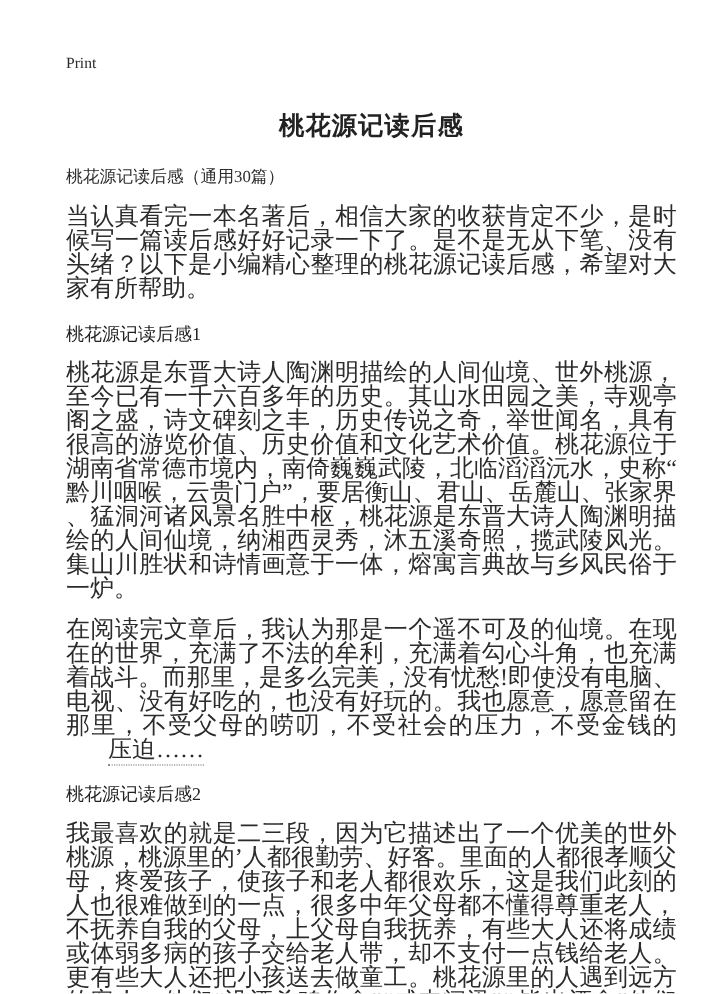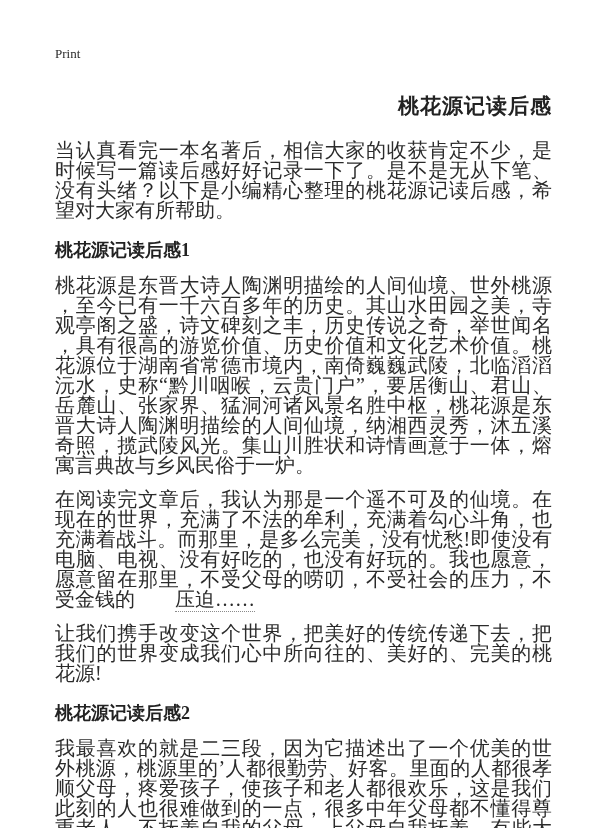--- a/index.html
+++ b/index.html
@@ -8,81 +8,81 @@
     background: #ffffff;
   }
   .page {
     position: relative;
     width: 600px;
     height: 828px;
     box-sizing: border-box;
     background: #ffffff;
     color: #2b2b2b;
     font-family: "Liberation Serif", "DejaVu Serif", serif;
-    padding: 44px 48px 0 55px;
+    padding: 44px 36px 0 55px;
     overflow: hidden;
   }
   .print-link {
     display: inline-block;
     font-size: 13px;
     color: #2b2b2b;
     text-decoration: none;
     margin: 0 0 14px 0;
     cursor: pointer;
   }
   .doc-title {
     font-size: 21px;
     font-weight: bold;
-    text-align: right;
+    text-align: center;
     margin: 16px 0 20px 0;
     letter-spacing: 1px;
     color: #222222;
   }
   .doc-subtitle {
     font-size: 14px;
     margin: 0 0 14px 0;
   }
   p.body-para {
     font-size: 20px;
     line-height: 20px;
     margin: 0 0 14px 0;
     text-align: justify;
     line-break: anywhere;
     word-break: break-all;
   }
   h2.section-heading {
-    font-size: 18px;
-    font-weight: bold;
+    font-size: 15px;
+    font-weight: normal;
     color: #222222;
     margin: 18px 0 13px 0;
   }
   .dotted-underline {
     border-bottom: 1px dotted #8a8a8a;
     padding-bottom: 1px;
     margin-left: 35px;
   }
 </style>
 </head>
 <body>
 
 <div class="page">
 
   <a class="print-link">Print</a>
 
   <h1 class="doc-title">桃花源记读后感</h1>
 
+  <div class="doc-subtitle">桃花源记读后感（通用30篇）</div>
 
   <p class="body-para">当认真看完一本名著后，相信大家的收获肯定不少，是时候写一篇读后感好好记录一下了。是不是无从下笔、没有头绪？以下是小编精心整理的桃花源记读后感，希望对大家有所帮助。</p>
 
   <h2 class="section-heading">桃花源记读后感1</h2>
 
   <p class="body-para">桃花源是东晋大诗人陶渊明描绘的人间仙境、世外桃源，至今已有一千六百多年的历史。其山水田园之美，寺观亭阁之盛，诗文碑刻之丰，历史传说之奇，举世闻名，具有很高的游览价值、历史价值和文化艺术价值。桃花源位于湖南省常德市境内，南倚巍巍武陵，北临滔滔沅水，史称“黔川咽喉，云贵门户”，要居衡山、君山、岳麓山、张家界、猛洞河诸风景名胜中枢，桃花源是东晋大诗人陶渊明描绘的人间仙境，纳湘西灵秀，沐五溪奇照，揽武陵风光。集山川胜状和诗情画意于一体，熔寓言典故与乡风民俗于一炉。</p>
 
   <p class="body-para"><span>在阅读完文章后，我认为那是一个遥不可及的仙境。在现在的世界，充满了不法的牟利，充满着勾心斗角，也充满着战斗。而那里，是多么完美，没有忧愁!即使没有电脑、电视、没有好吃的，也没有好玩的。我也愿意，愿意留在那里，不受父母的唠叨，不受社会的压力，不受金钱的 </span><span class="dotted-underline">压迫……</span></p>
 
-  <p class="body-para">让我们携手改变这个世界，把美好的传统传递下去，把我们的世界变成我们心中所向往的、美好的、完美的桃花源!</p>
 
   <h2 class="section-heading">桃花源记读后感2</h2>
 
 
   <p class="body-para">我最喜欢的就是二三段，因为它描述出了一个优美的世外桃源，桃源里的’人都很勤劳、好客。里面的人都很孝顺父母，疼爱孩子，使孩子和老人都很欢乐，这是我们此刻的人也很难做到的一点，很多中年父母都不懂得尊重老人，不抚养自我的父母，上父母自我抚养，有些大人还将成绩或体弱多病的孩子交给老人带，却不支付一点钱给老人。更有些大人还把小孩送去做童工。桃花源里的人遇到远方的客人，他们“设酒杀鸡作食”“咸来问讯”“ 皆出酒食”他们都会用最好的食物去接待客人，这也是我们此刻人做不到的一点，经常来了客人就是一般般的对待。</p>
 
 </div>
 
 </body></html>

